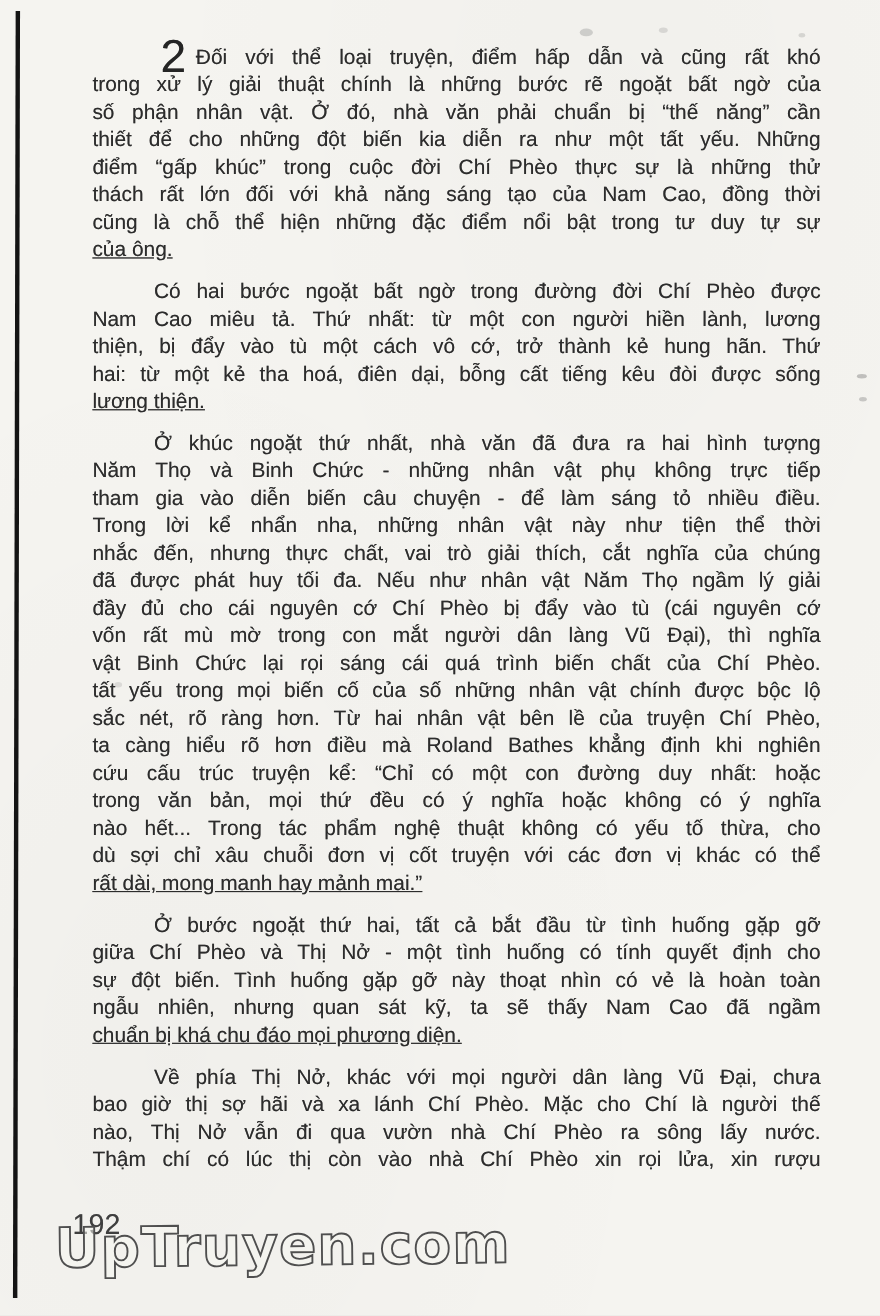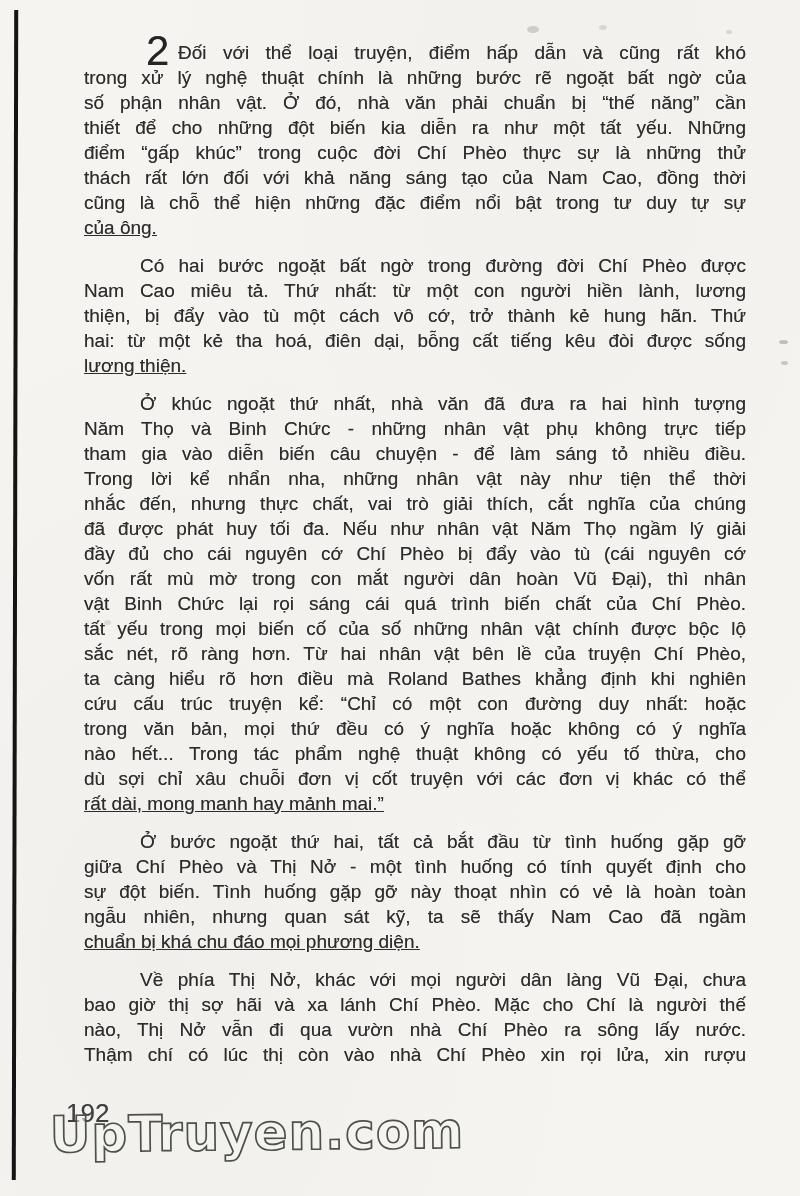--- a/index.html
+++ b/index.html
@@ -61,21 +61,21 @@
 <body>
 
 <div class="page">
 
   <div class="binding-bar"></div>
 
   <div class="text-column">
       <div class="para has-drop">
         <span class="drop-num">2</span>
         <div class="line first">Đối với thể loại truyện, điểm hấp dẫn và cũng rất khó</div>
-        <div class="line">trong xử lý nghệ thuật chính là những bước rẽ ngoặt bất ngờ của</div>
+        <div class="line">trong xử lý giải thuật chính là những bước rẽ ngoặt bất ngờ của</div>
         <div class="line">số phận nhân vật. Ở đó, nhà văn phải chuẩn bị “thế năng” cần</div>
         <div class="line">thiết để cho những đột biến kia diễn ra như một tất yếu. Những</div>
         <div class="line">điểm “gấp khúc” trong cuộc đời Chí Phèo thực sự là những thử</div>
         <div class="line">thách rất lớn đối với khả năng sáng tạo của Nam Cao, đồng thời</div>
         <div class="line">cũng là chỗ thể hiện những đặc điểm nổi bật trong tư duy tự sự</div>
         <div class="line last">của ông.</div>
       </div>
       <div class="para">
         <div class="line first">Có hai bước ngoặt bất ngờ trong đường đời Chí Phèo được</div>
         <div class="line">Nam Cao miêu tả. Thứ nhất: từ một con người hiền lành, lương</div>
@@ -84,21 +84,21 @@
         <div class="line last">lương thiện.</div>
       </div>
       <div class="para">
         <div class="line first">Ở khúc ngoặt thứ nhất, nhà văn đã đưa ra hai hình tượng</div>
         <div class="line">Năm Thọ và Binh Chức - những nhân vật phụ không trực tiếp</div>
         <div class="line">tham gia vào diễn biến câu chuyện - để làm sáng tỏ nhiều điều.</div>
         <div class="line">Trong lời kể nhẩn nha, những nhân vật này như tiện thể thời</div>
         <div class="line">nhắc đến, nhưng thực chất, vai trò giải thích, cắt nghĩa của chúng</div>
         <div class="line">đã được phát huy tối đa. Nếu như nhân vật Năm Thọ ngầm lý giải</div>
         <div class="line">đầy đủ cho cái nguyên cớ Chí Phèo bị đẩy vào tù (cái nguyên cớ</div>
-        <div class="line">vốn rất mù mờ trong con mắt người dân hoàn Vũ Đại), thì nhân</div>
+        <div class="line">vốn rất mù mờ trong con mắt người dân làng Vũ Đại), thì nghĩa</div>
         <div class="line">vật Binh Chức lại rọi sáng cái quá trình biến chất của Chí Phèo.</div>
         <div class="line">tất yếu trong mọi biến cố của số những nhân vật chính được bộc lộ</div>
         <div class="line">sắc nét, rõ ràng hơn. Từ hai nhân vật bên lề của truyện Chí Phèo,</div>
         <div class="line">ta càng hiểu rõ hơn điều mà Roland Bathes khẳng định khi nghiên</div>
         <div class="line">cứu cấu trúc truyện kể: “Chỉ có một con đường duy nhất: hoặc</div>
         <div class="line">trong văn bản, mọi thứ đều có ý nghĩa hoặc không có ý nghĩa</div>
         <div class="line">nào hết... Trong tác phẩm nghệ thuật không có yếu tố thừa, cho</div>
         <div class="line">dù sợi chỉ xâu chuỗi đơn vị cốt truyện với các đơn vị khác có thể</div>
         <div class="line last">rất dài, mong manh hay mảnh mai.”</div>
       </div>

